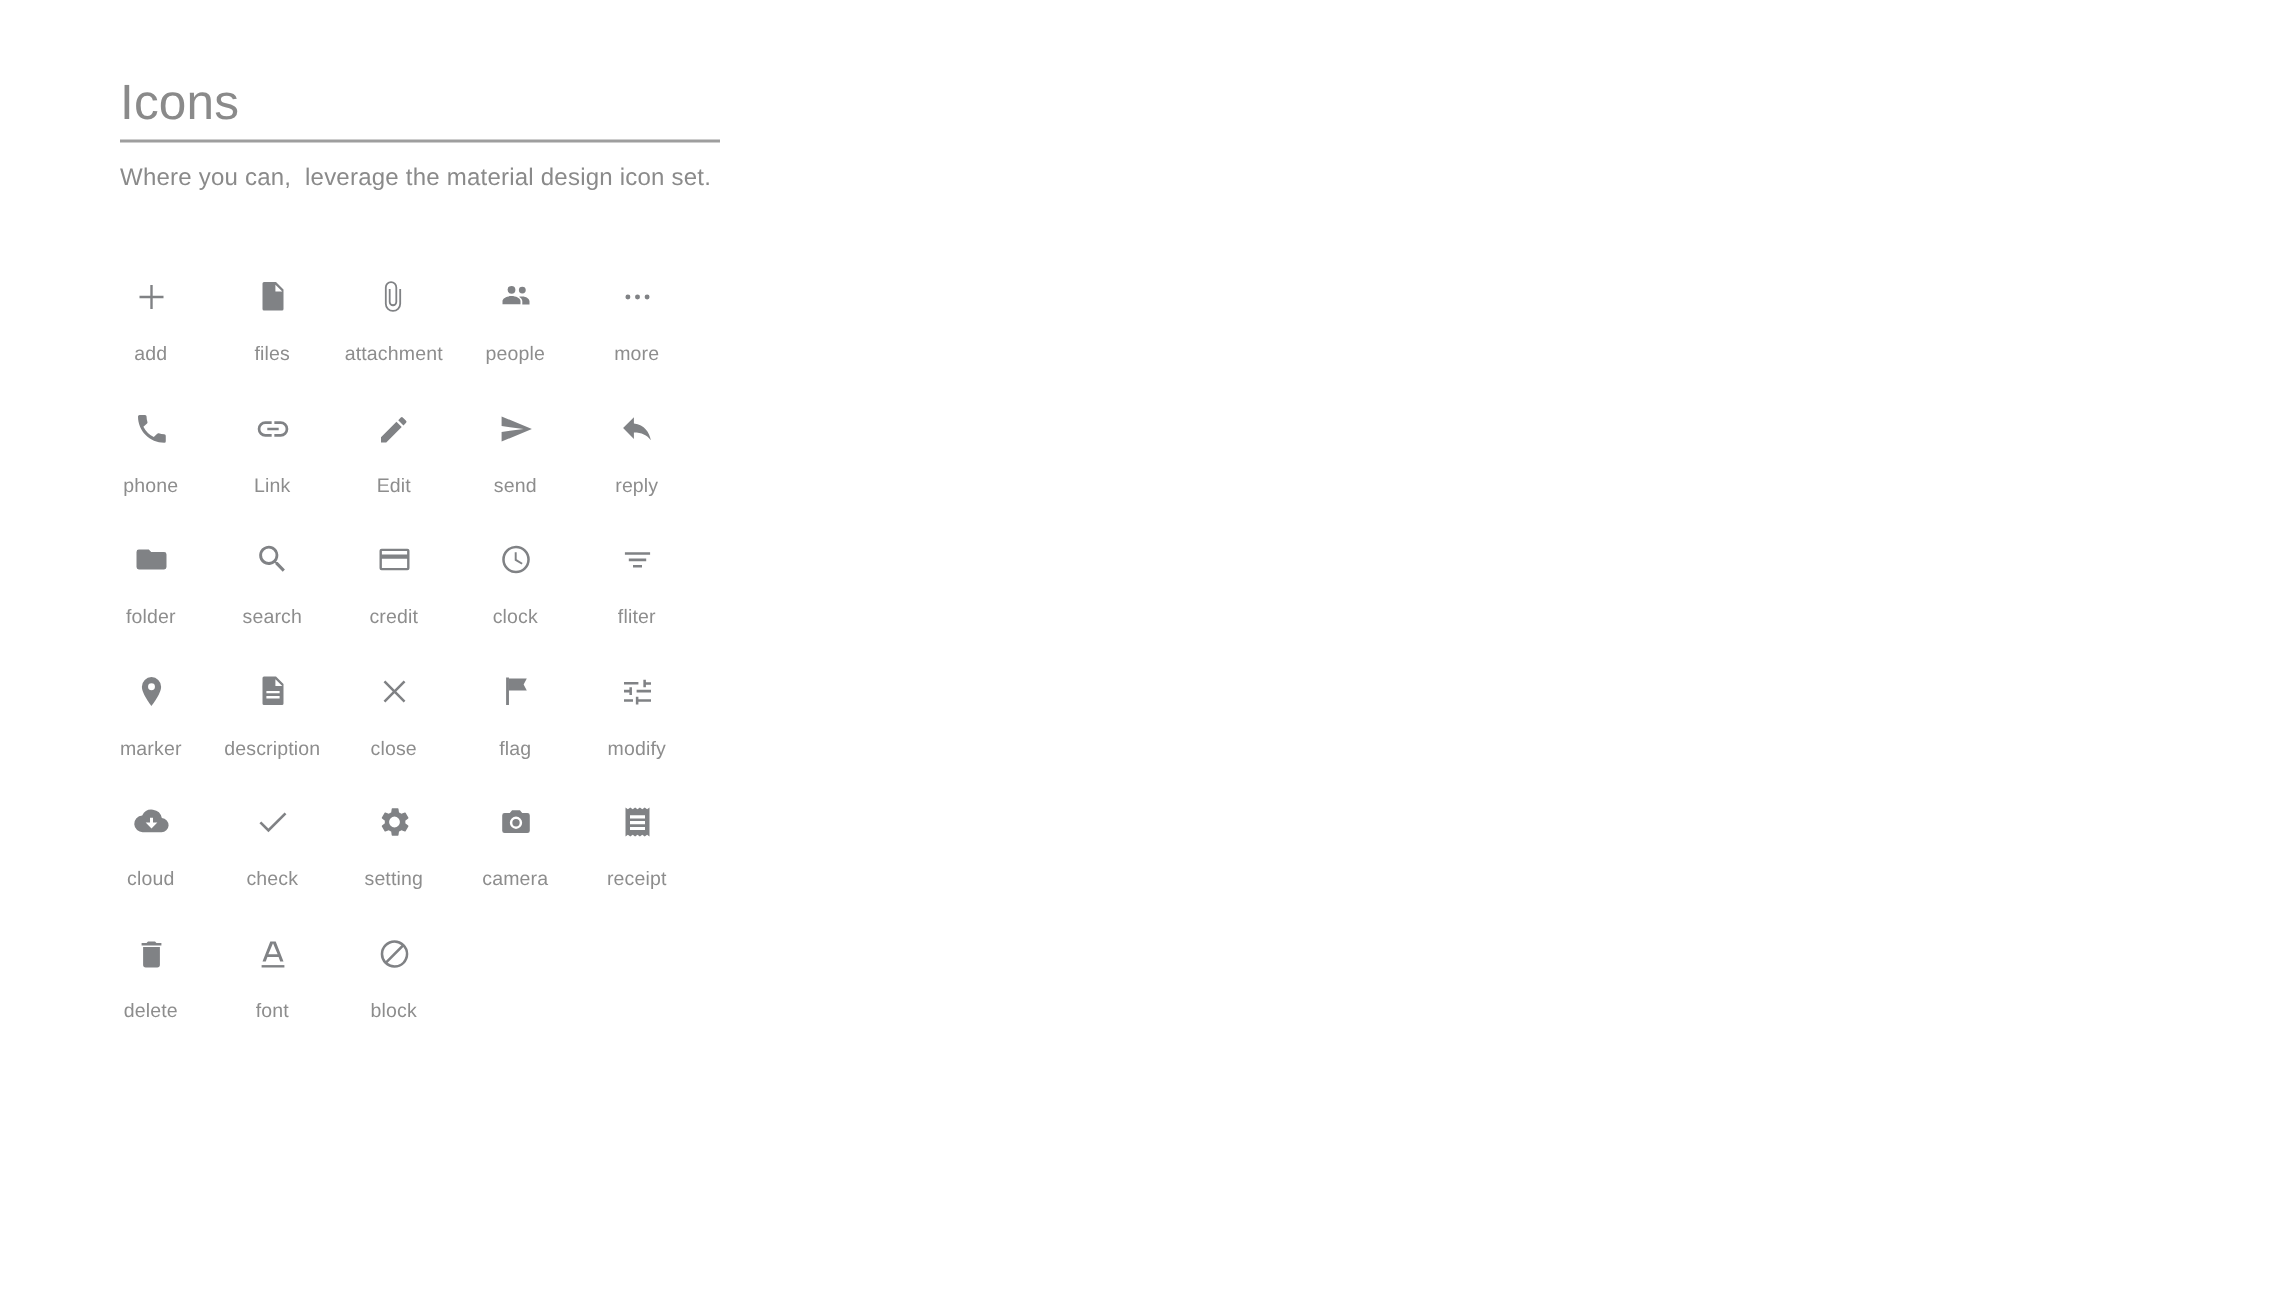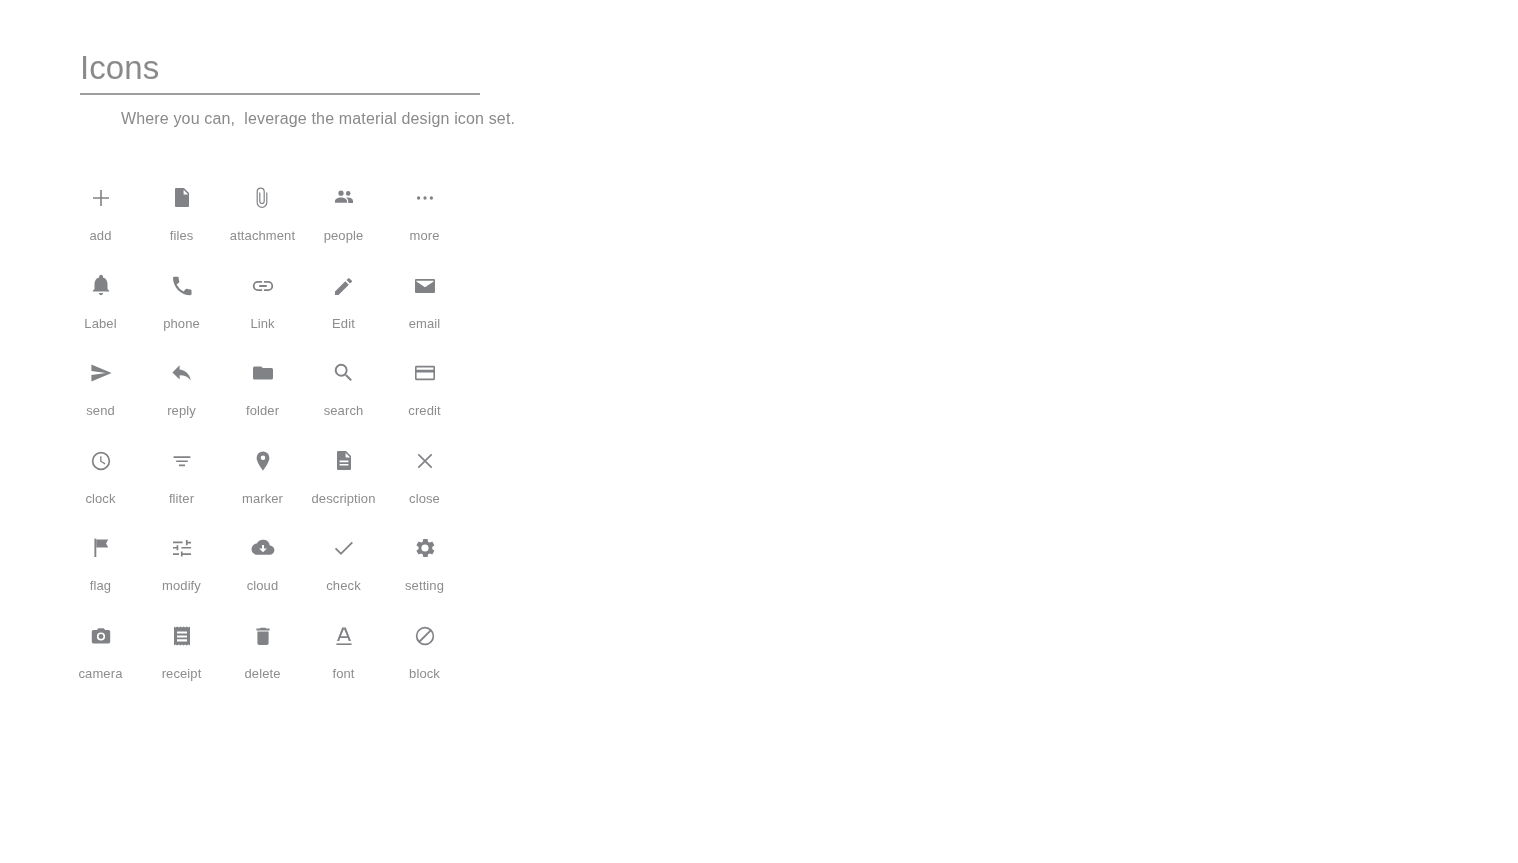--- a/index.html
+++ b/index.html
@@ -45,21 +45,20 @@
   }
   .subtitle {
     position: absolute;
     left: 80px;
     top: 108px;
     font-size: 16px;
     color: #8a8a8a;
     line-height: 22px;
     white-space: pre;
     letter-spacing: 0.15px;
-    margin-left: 41px;
   }
 
   
   .icon-grid {
     position: absolute;
     left: 60px;
     top: 170px;
     width: 430px;
     display: grid;
     grid-template-columns: repeat(5, 81px);
@@ -263,28 +262,20 @@
         <span class="icon-glyph">
           <svg viewBox="0 0 24 24">
             <use href="#sym-more-icon"></use>
           </svg>
         </span>
         <span class="icon-label">more</span>
       </div>
       <div class="icon-cell">
         <span class="icon-glyph">
           <svg viewBox="0 0 24 24">
-            <use href="#sym-label-bell-icon"></use>
-          </svg>
-        </span>
-        <span class="icon-label">Label</span>
-      </div>
-      <div class="icon-cell">
-        <span class="icon-glyph">
-          <svg viewBox="0 0 24 24">
             <use href="#sym-phone-icon"></use>
           </svg>
         </span>
         <span class="icon-label">phone</span>
       </div>
       <div class="icon-cell">
         <span class="icon-glyph">
           <svg viewBox="0 0 24 24">
             <use href="#sym-link-icon"></use>
           </svg>
@@ -295,28 +286,20 @@
         <span class="icon-glyph">
           <svg viewBox="0 0 24 24">
             <use href="#sym-edit-pencil-icon"></use>
           </svg>
         </span>
         <span class="icon-label">Edit</span>
       </div>
       <div class="icon-cell">
         <span class="icon-glyph">
           <svg viewBox="0 0 24 24">
-            <use href="#sym-email-icon"></use>
-          </svg>
-        </span>
-        <span class="icon-label">email</span>
-      </div>
-      <div class="icon-cell">
-        <span class="icon-glyph">
-          <svg viewBox="0 0 24 24">
             <use href="#sym-send-icon"></use>
           </svg>
         </span>
         <span class="icon-label">send</span>
       </div>
       <div class="icon-cell">
         <span class="icon-glyph">
           <svg viewBox="0 0 24 24">
             <use href="#sym-reply-icon"></use>
           </svg>

